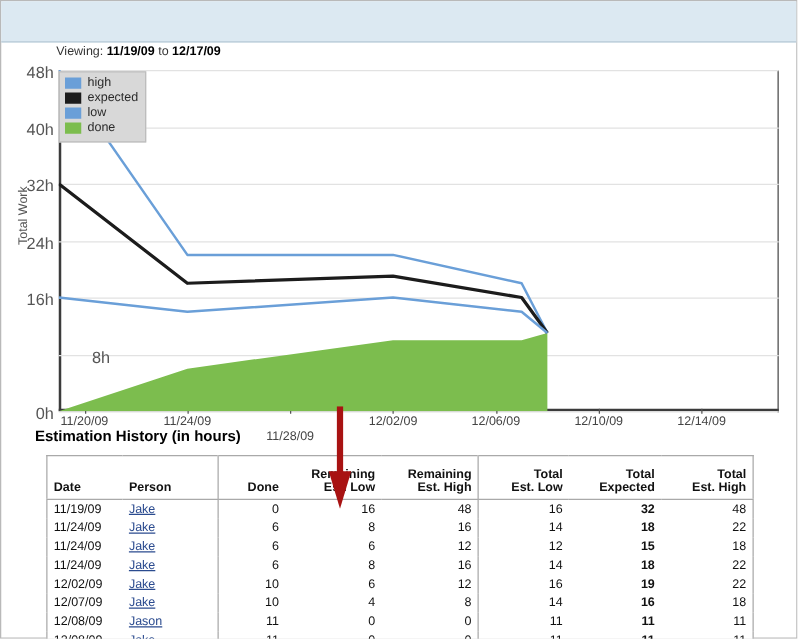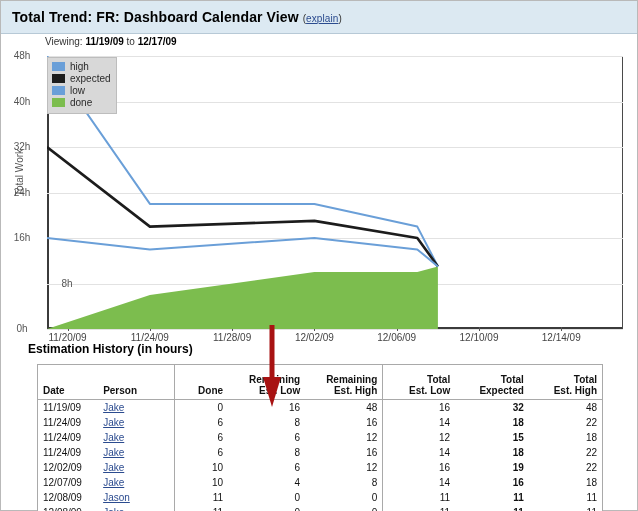--- a/index.html
+++ b/index.html
@@ -120,22 +120,22 @@
     position: absolute;
     left: 46px;
     width: 576px;
     height: 1px;
     background: #e2e2e2;
   }
   .ytick-label {
     position: absolute;
     right: 0;
     width: 42px;
-    text-align: center;
-    font-size: 10px;
+    text-align: right;
+    font-size: 13px;
     color: #555;
   }
   #ylabel {
     position: absolute;
     left: -22px; top: 118px;
     width: 80px;
     text-align: center;
     font-size: 10px;
     color: #555;
     transform: rotate(-90deg);
@@ -255,24 +255,20 @@
   }
   .hdr-two-line { line-height: 11px; }
 </style>
 </head>
 <body>
 
 <div id="page">
 
   <div id="header-band"></div>
 
-  <div id="page-title">
-    <span>Total Trend: FR: Dashboard Calendar View</span>
-    <span id="title-paren"><span>(</span><span id="explain-link">explain</span><span>)</span></span>
-  </div>
 
 
   <div id="viewing-line">
     <span>Viewing:</span>
     <b>11/19/09</b>
     <span>to</span>
     <b>12/17/09</b>
   </div>
 
   <div id="chart">
@@ -295,21 +291,21 @@
         <div class="ytick-label" style="top: 92px; left: 0px; width: 42px;">32h</div>
         <div class="ytick-label" style="top: 46.5px; left: 0px; width: 42px;">40h</div>
         <div class="ytick-label" style="top: 1px; left: 0px; width: 42px;">48h</div>
       </div>
     <div id="ylabel">Total Work</div>
     <div id="xtick-labels">
         <div class="xtick-label" style="left: 66.5714px;">11/20/09</div>
         <div class="xtick-mark" style="left: 66.5714px;"></div>
         <div class="xtick-label" style="left: 148.857px;">11/24/09</div>
         <div class="xtick-mark" style="left: 148.857px;"></div>
-        <div class="xtick-label" style="left: 231.143px;">11/28/09</div>
+        <div class="xtick-label" style="left: 231.143px; margin-top: 12px;">11/28/09</div>
         <div class="xtick-mark" style="left: 231.143px;"></div>
         <div class="xtick-label" style="left: 313.429px;">12/02/09</div>
         <div class="xtick-mark" style="left: 313.429px;"></div>
         <div class="xtick-label" style="left: 395.714px;">12/06/09</div>
         <div class="xtick-mark" style="left: 395.714px;"></div>
         <div class="xtick-label" style="left: 478px;">12/10/09</div>
         <div class="xtick-mark" style="left: 478px;"></div>
         <div class="xtick-label" style="left: 560.286px;">12/14/09</div>
         <div class="xtick-mark" style="left: 560.286px;"></div>
       </div>

